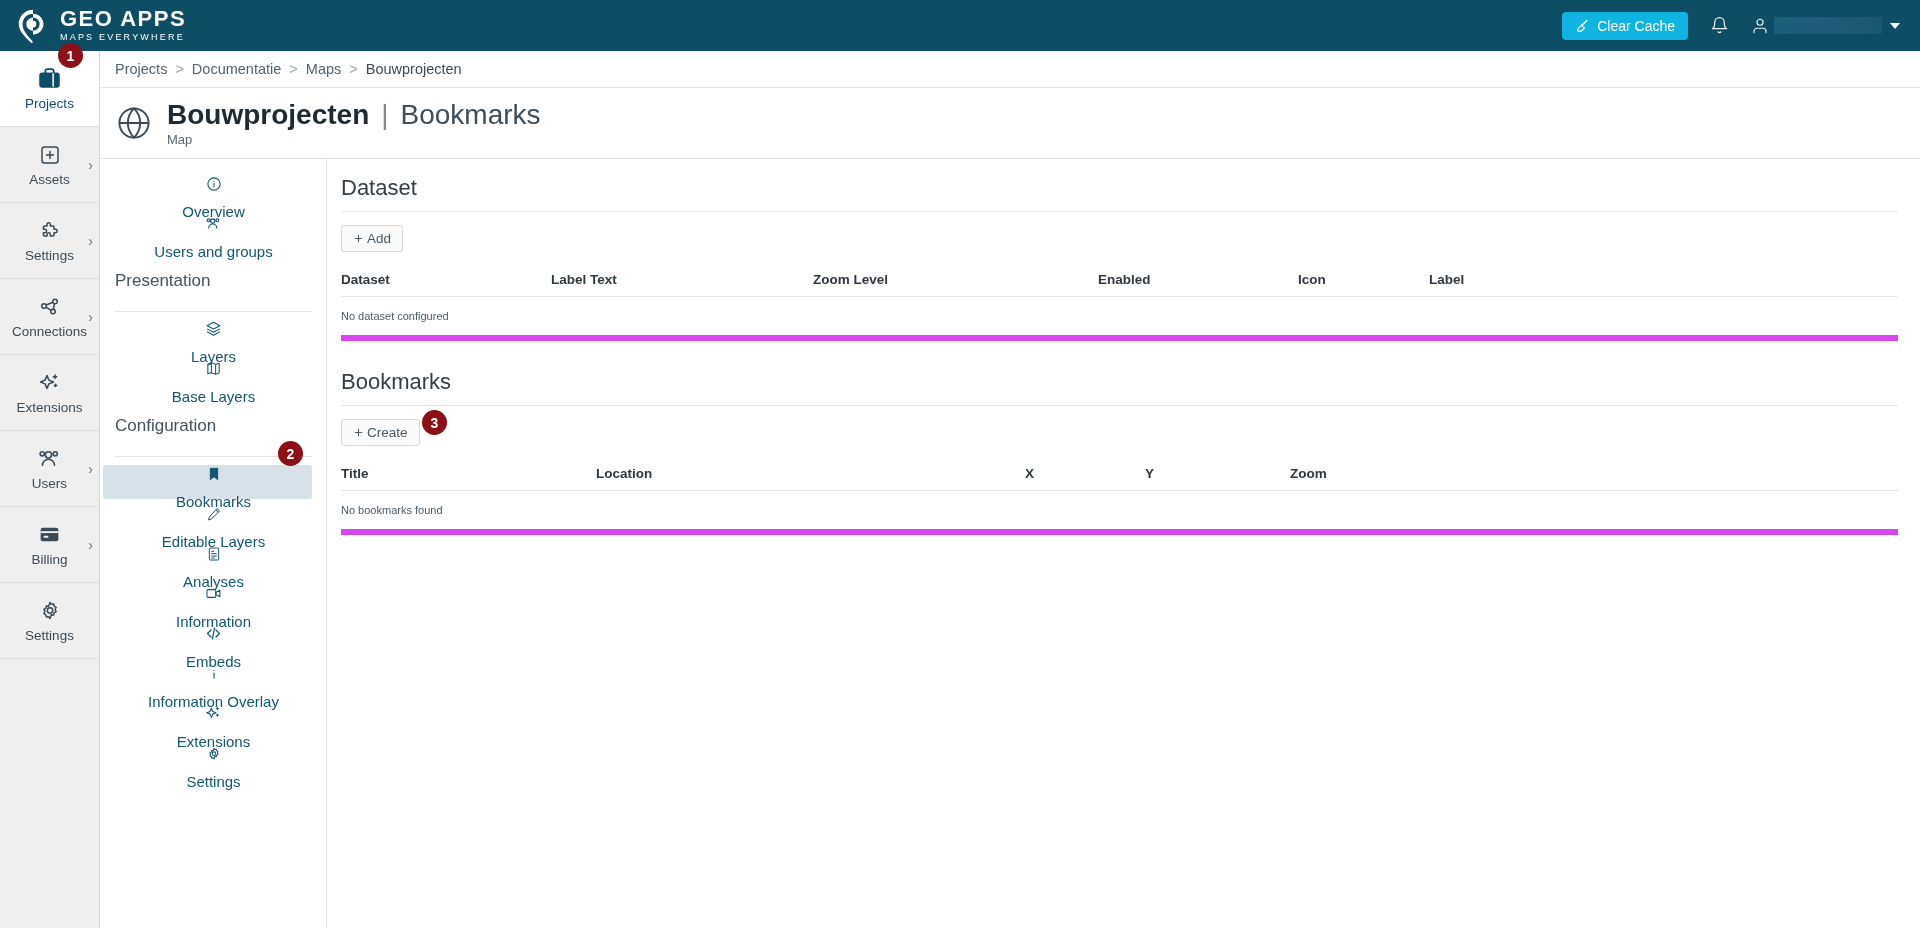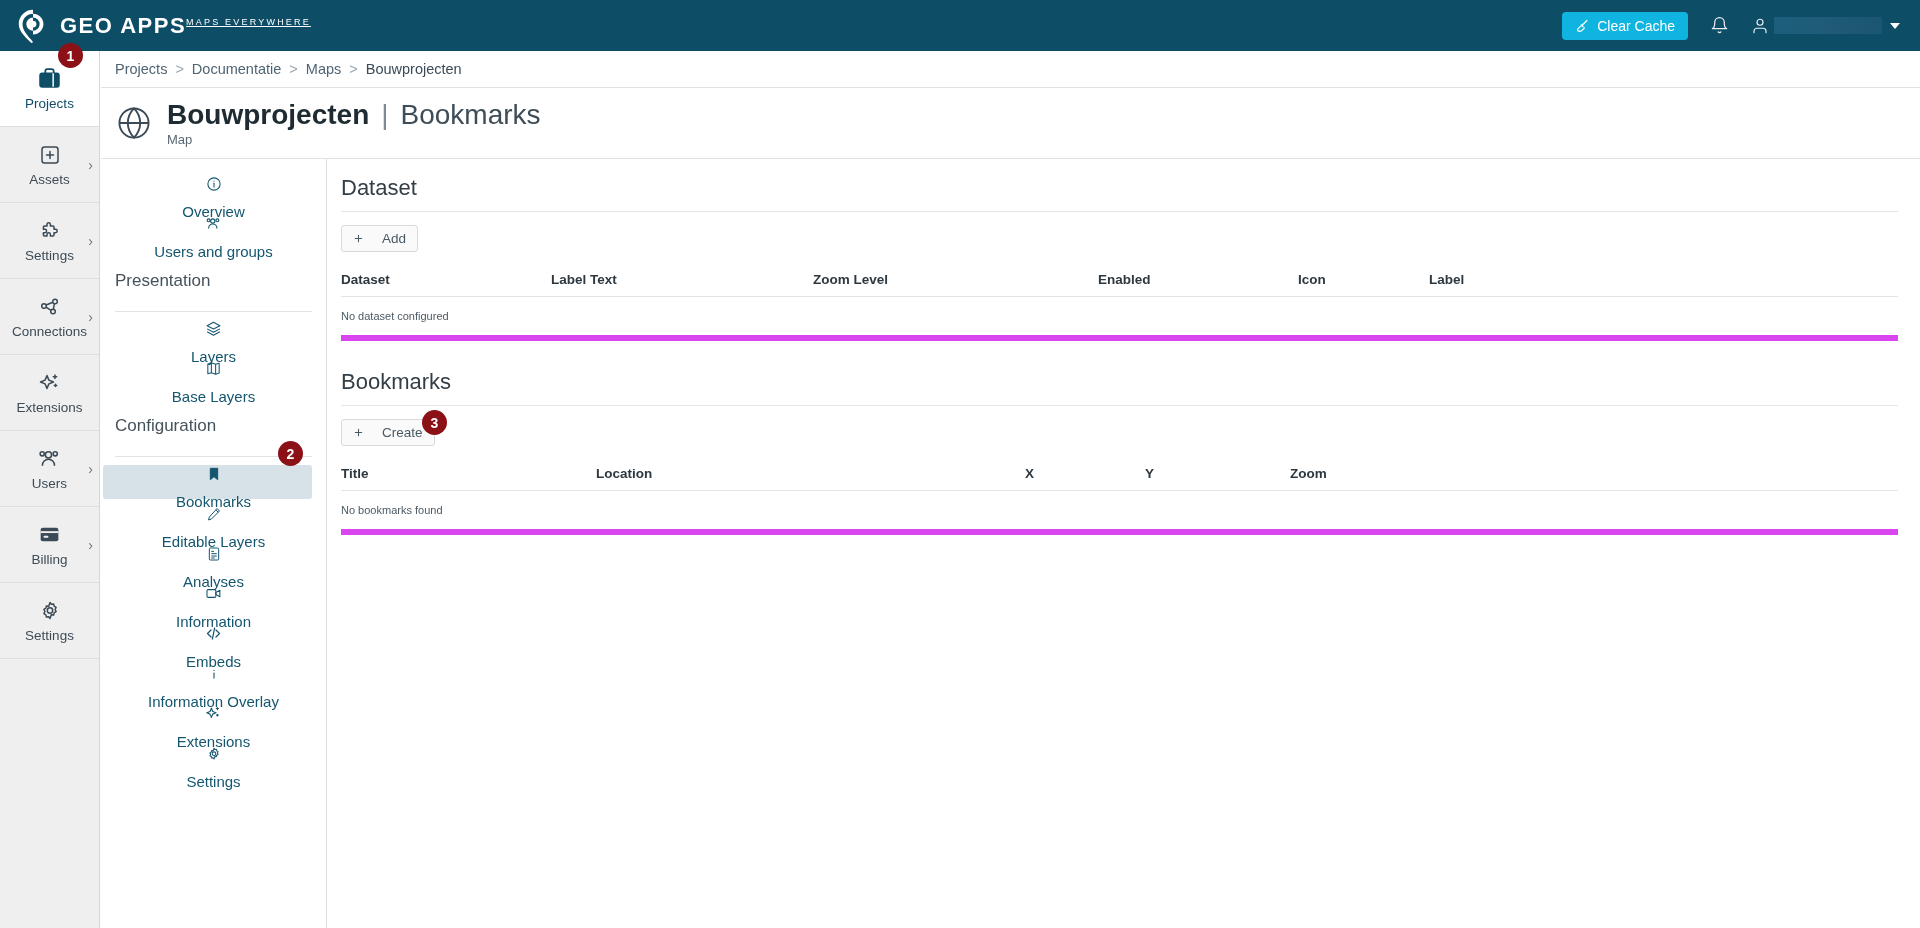--- a/index.html
+++ b/index.html
@@ -12,28 +12,28 @@
 
   
   .topbar {
     position: absolute; top: 0; left: 0;
     width: 1920px; height: 51px;
     background: #0d4d66;
     display: flex; align-items: center;
   }
   .brand { display: flex; align-items: center; margin-left: 14px; }
   .brand-logo { width: 38px; height: 38px; flex: none; }
-  .brand-text { margin-left: 8px; display: flex; flex-direction: row; justify-content: center; }
+  .brand-text { margin-left: 8px; display: flex; flex-direction: column; justify-content: center; }
   .brand-title {
     color: #ffffff; font-size: 22px; font-weight: bold;
     letter-spacing: 1.5px; line-height: 22px;
   }
   .brand-sub {
     color: #ffffff; font-size: 9px; letter-spacing: 2.2px;
-    line-height: 12px; margin-top: 1px; text-decoration: underline;
+    line-height: 12px; margin-top: 1px;
   }
   .topbar-right {
     margin-left: auto; display: flex; align-items: center;
     gap: 22px; margin-right: 20px;
   }
   .clear-cache-btn {
     background: #10b4e0; color: #ffffff;
     border: none; border-radius: 4px;
     height: 28px; padding: 0 13px;
     font-size: 14px; font-family: inherit;
@@ -158,21 +158,21 @@
   }
   .section-rule { border-bottom: 1px solid #e6e6e6; }
 
   .btn-outline {
     background: #fafafa;
     border: 1px solid #d9d9d9;
     border-radius: 3px;
     height: 27px; padding: 0 11px;
     font-size: 13.5px; font-family: inherit;
     color: #4a5862;
-    display: inline-flex; align-items: center; gap: 18px;
+    display: inline-flex; align-items: center; gap: 3px;
     cursor: pointer;
     margin: 13px 8px 0 0;
   }
 
   table.grid { width: 100%; border-collapse: collapse; margin-top: 20px; }
   table.grid th {
     text-align: left;
     font-size: 13.5px; font-weight: bold; color: #2d3840;
     padding: 0 0 9px 0;
     border-bottom: 1px solid #e4e4e4;

